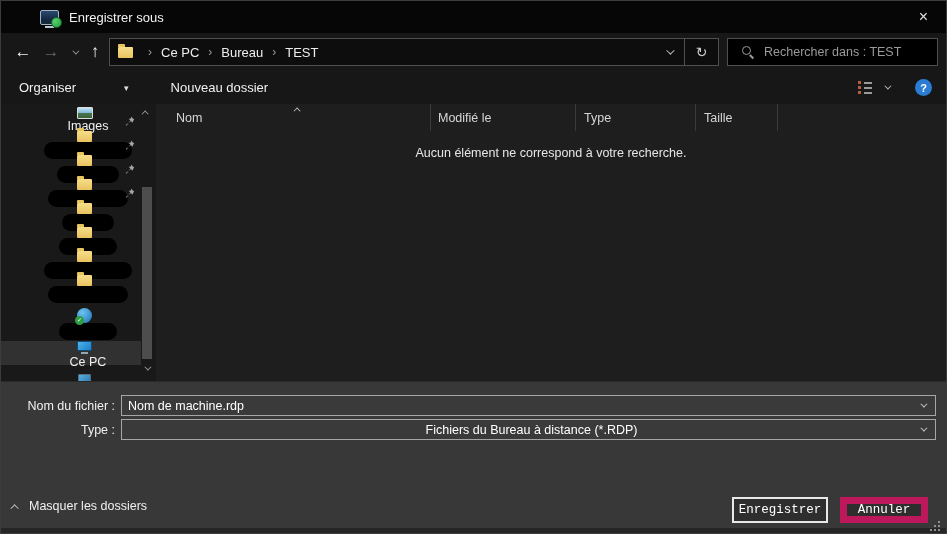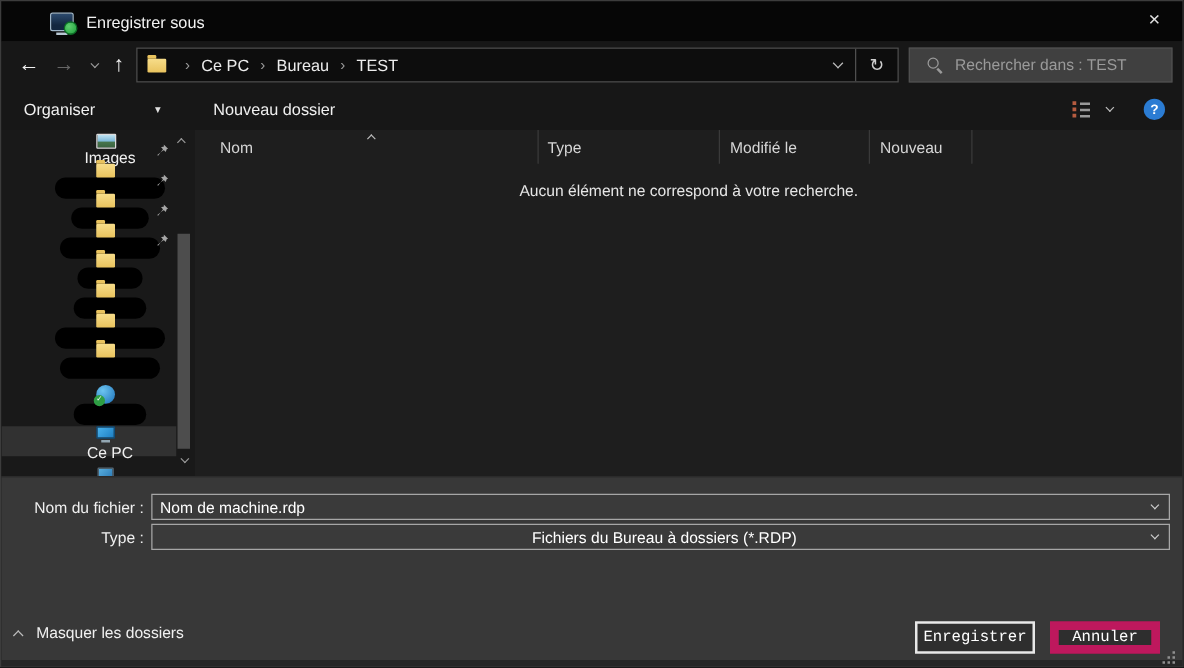--- a/index.html
+++ b/index.html
@@ -42,21 +42,21 @@
   .addr-folder::before { content:""; position:absolute; left:0; top:-3px; width:7px; height:3px; border-radius:1px 1px 0 0;
     background:#e9c35e; }
   .crumbs { display:flex; align-items:center; height:100%; }
   .crumb-sep { color:#9a9a9a; font-size:12px; padding:0 9px; }
   .crumb { color:#ececec; font-size:13px; }
   .addr-spacer { flex:1; }
   .addr-dropbtn { width:30px; height:100%; display:flex; align-items:center; justify-content:center; color:#bdbdbd; }
   .addr-refresh { width:34px; height:100%; display:flex; align-items:center; justify-content:center; color:#cfcfcf;
     font-size:14px; border-left:1px solid #4f4f4f; }
 
-  .searchbox { position:absolute; left:726px; top:5px; width:211px; height:28px; background:#404040;
+  .searchbox { position:absolute; left:726px; top:5px; width:211px; height:28px; background:#000000;
     border:1px solid #4f4f4f; display:flex; align-items:center; }
   .mag { position:relative; width:12px; height:12px; margin:0 10px 0 14px; }
   .mag::before { content:""; position:absolute; left:0; top:0; width:7px; height:7px; border:1.5px solid #9a9a9a; border-radius:50%; }
   .mag::after { content:""; position:absolute; left:8px; top:8px; width:5px; height:1.5px; background:#9a9a9a; transform:rotate(45deg); transform-origin:left center; }
   .search-ph { color:#9a9a9a; font-size:12.5px; }
 
   
   .toolbar { position:absolute; left:0; top:70px; width:100%; height:33px; background:#171717; display:flex; align-items:center; }
   .tb-item { display:flex; align-items:center; gap:6px; font-size:13px; color:#f0f0f0; }
   .tb-organize { margin-left:18px;gap:48px; }
@@ -260,45 +260,45 @@
         <i class="chev down sm scroll-down"></i>
       </div>
     </div>
     <div class="main">
       <div class="header-row" id="column-headers">
           <div class="col">
             <span>Nom</span>
             <i class="chev up sm sort-caret"></i>
           </div>
           <div class="col">
+            <span>Modifié le</span>
+          </div>
+          <div class="col">
             <span>Type</span>
           </div>
           <div class="col">
-            <span>Modifié le</span>
-          </div>
-          <div class="col">
-            <span>Nouveau</span>
+            <span>Taille</span>
           </div>
         </div>
       <div class="empty-msg">Aucun élément ne correspond à votre recherche.</div>
     </div>
   </div>
 
   <div class="bottom-panel">
     <div class="field-row r1">
       <span class="field-label">Nom du fichier :</span>
       <span class="combo">
         <input value="Nom de machine.rdp" style="">
         <i class="chev down sm"></i>
       </span>
     </div>
     <div class="field-row r2">
       <span class="field-label">Type :</span>
       <span class="combo">
-        <span class="combo-text">Fichiers du Bureau à dossiers (*.RDP)</span>
+        <span class="combo-text">Fichiers du Bureau à distance (*.RDP)</span>
         <i class="chev down sm"></i>
       </span>
     </div>
 
     <span class="hide-folders">
       <i class="chev up"></i>
       <span>Masquer les dossiers</span>
     </span>
     <button class="btn btn-save">Enregistrer</button>
     <button class="btn btn-cancel">Annuler</button>

